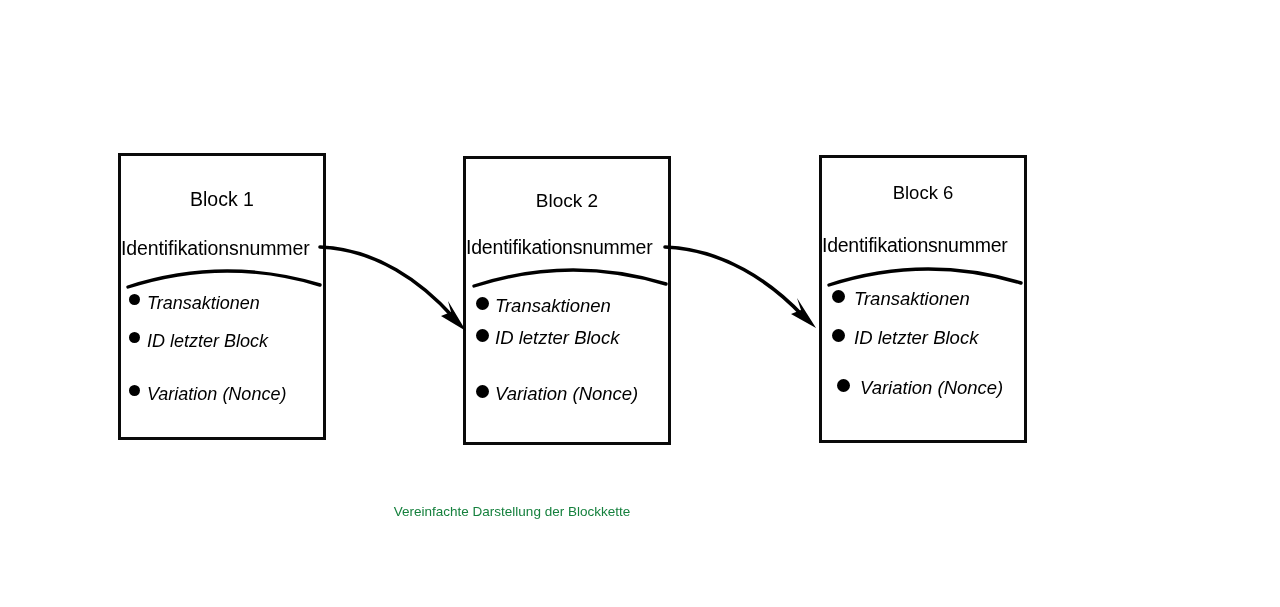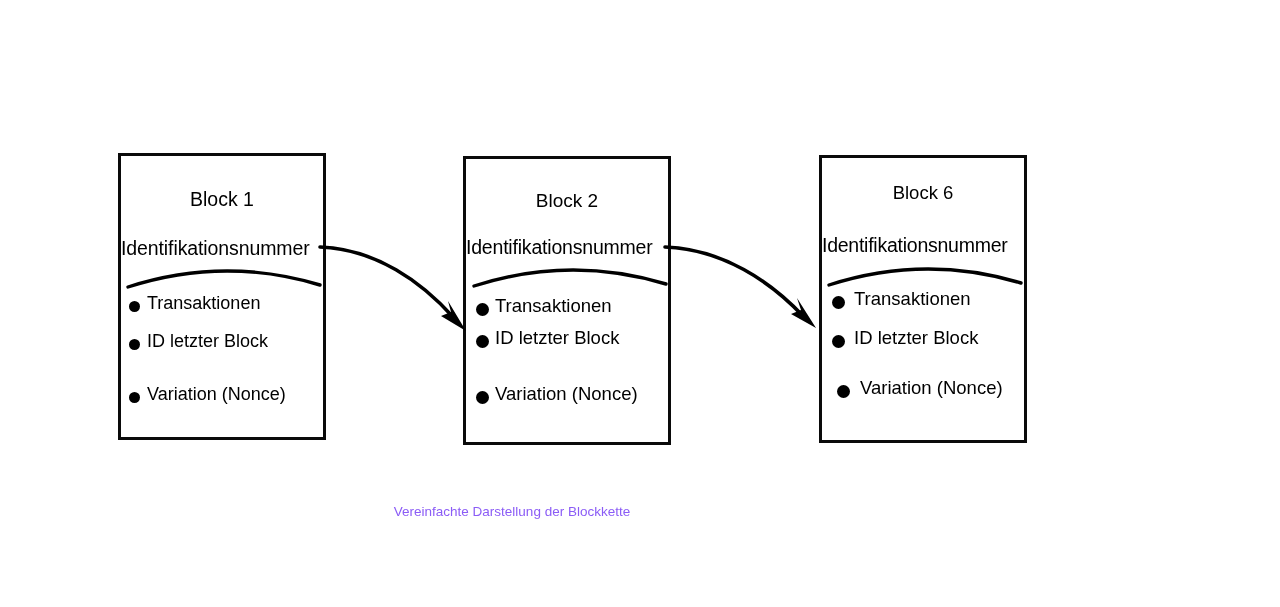--- a/index.html
+++ b/index.html
@@ -70,23 +70,24 @@
     pointer-events: none;
   }
   #block-1 .arc { left: 5px;  top: 104px; width: 196px; height: 30px; }
   #block-2 .arc { left: 6px;  top: 100px; width: 196px; height: 30px; }
   #block-3 .arc { left: 5px;  top: 100px; width: 196px; height: 30px; }
 
   
   .bullet-row {
     position: absolute;
     display: flex;
-    align-items: flex-end;
+    align-items: flex-start;
     white-space: nowrap;
     line-height: 1;
+    font-style: italic;
   }
   .bullet-dot {
     display: inline-block;
     border-radius: 50%;
     background: #000000;
     flex: 0 0 auto;
   }
   .bullet-label { display: inline-block; }
 
   
@@ -123,21 +124,21 @@
   #connector-2 { left: 663px; top: 228px; width: 166px; height: 115px; }
 
   
   #caption {
     position: absolute;
     left: 0;
     top: 504px;
     width: 1024px;
     text-align: center;
     font-size: 13.5px;
-    color: #8b5cf6;
+    color: #15803d;
     line-height: 1.2;
     white-space: nowrap;
   }
 </style>
 </head>
 <body>
 
 <div id="diagram-canvas">
 
   <div class="block" id="block-1">

